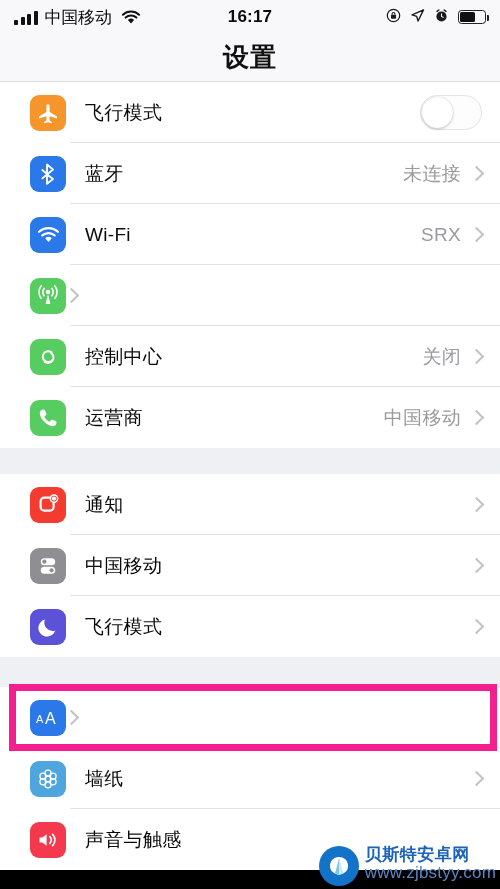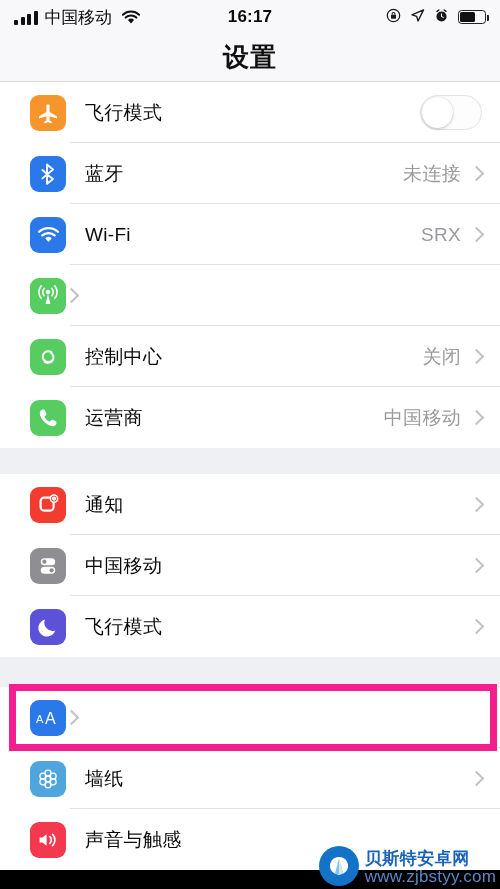--- a/index.html
+++ b/index.html
@@ -128,21 +128,21 @@
     position:absolute;
     left:9px; top:-3px; right:3px; bottom:-3px;
     border:7px solid #f41f8f;
     pointer-events:none;
     z-index:5;
   }
 
   
   .watermark {
     position:absolute; right:4px; bottom:3px;
-    display:flex; align-items:flex-end; gap:6px;
+    display:flex; align-items:flex-start; gap:6px;
     z-index:30;
   }
   .wm-logo {
     width:40px; height:40px; border-radius:50%;
     background:#1273c8;
     display:flex; align-items:center; justify-content:center;
   }
   .wm-text { display:flex; flex-direction:column; line-height:1.05; }
   .wm-title { font-size:17px; font-weight:700; color:#1b63b8; letter-spacing:0.5px; }
   .wm-url { font-size:17px; color:#5b86c4; letter-spacing:0.2px; }

